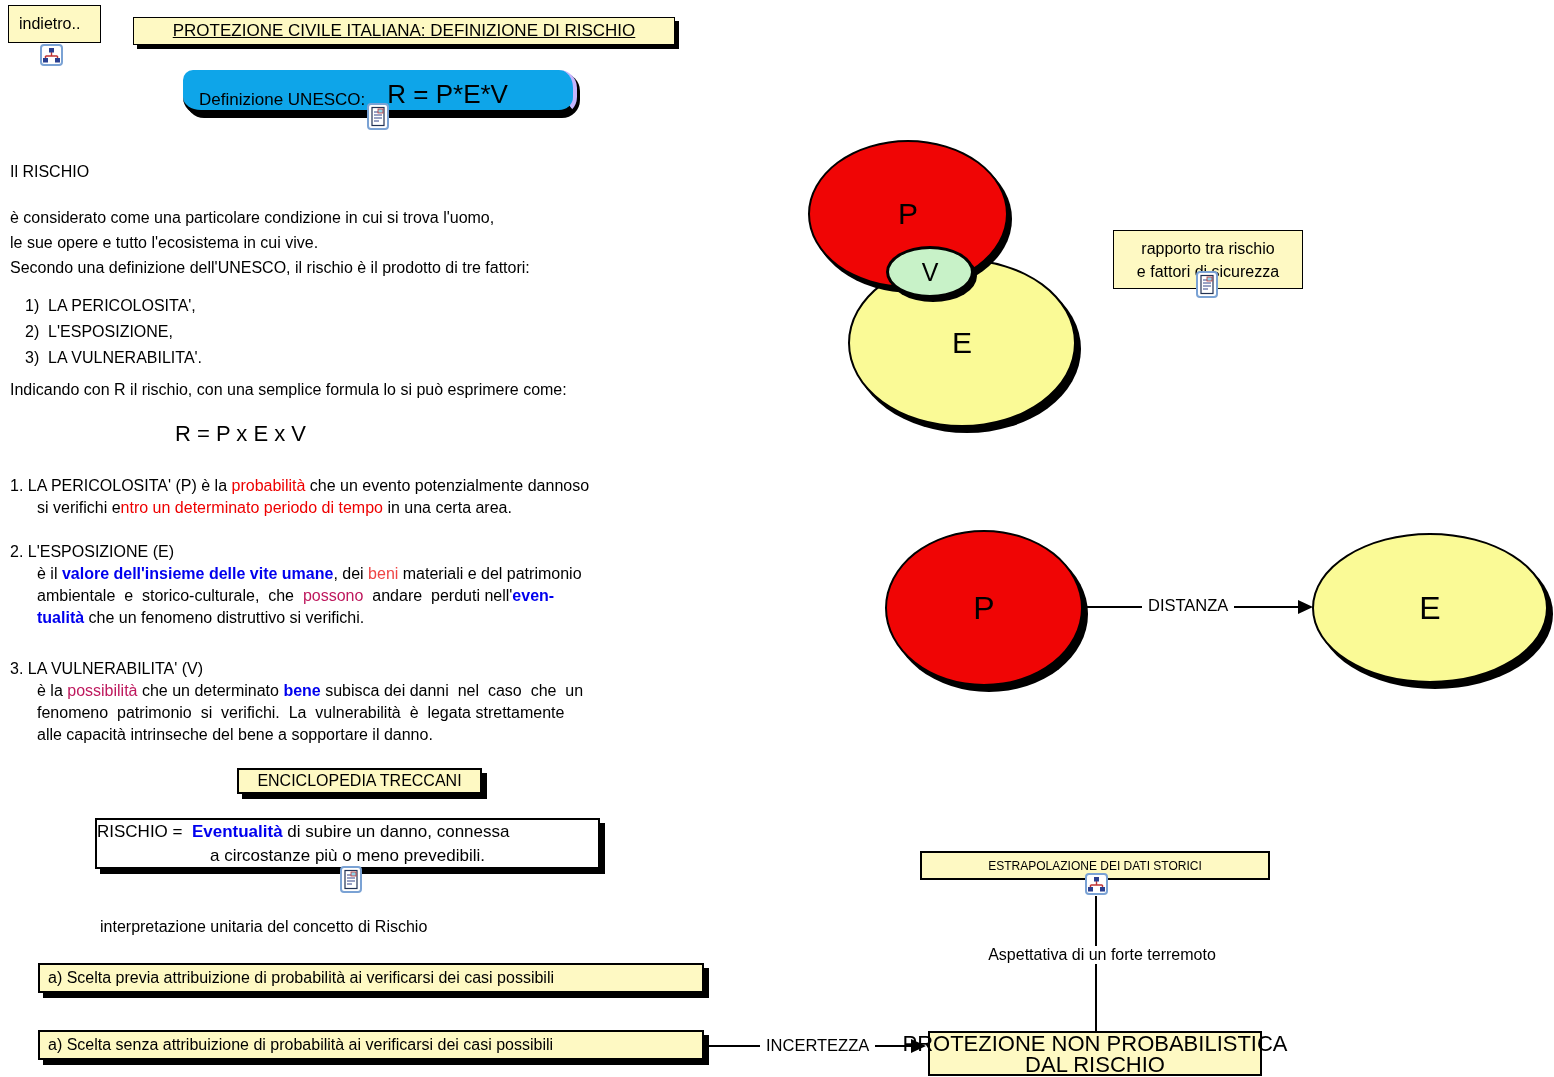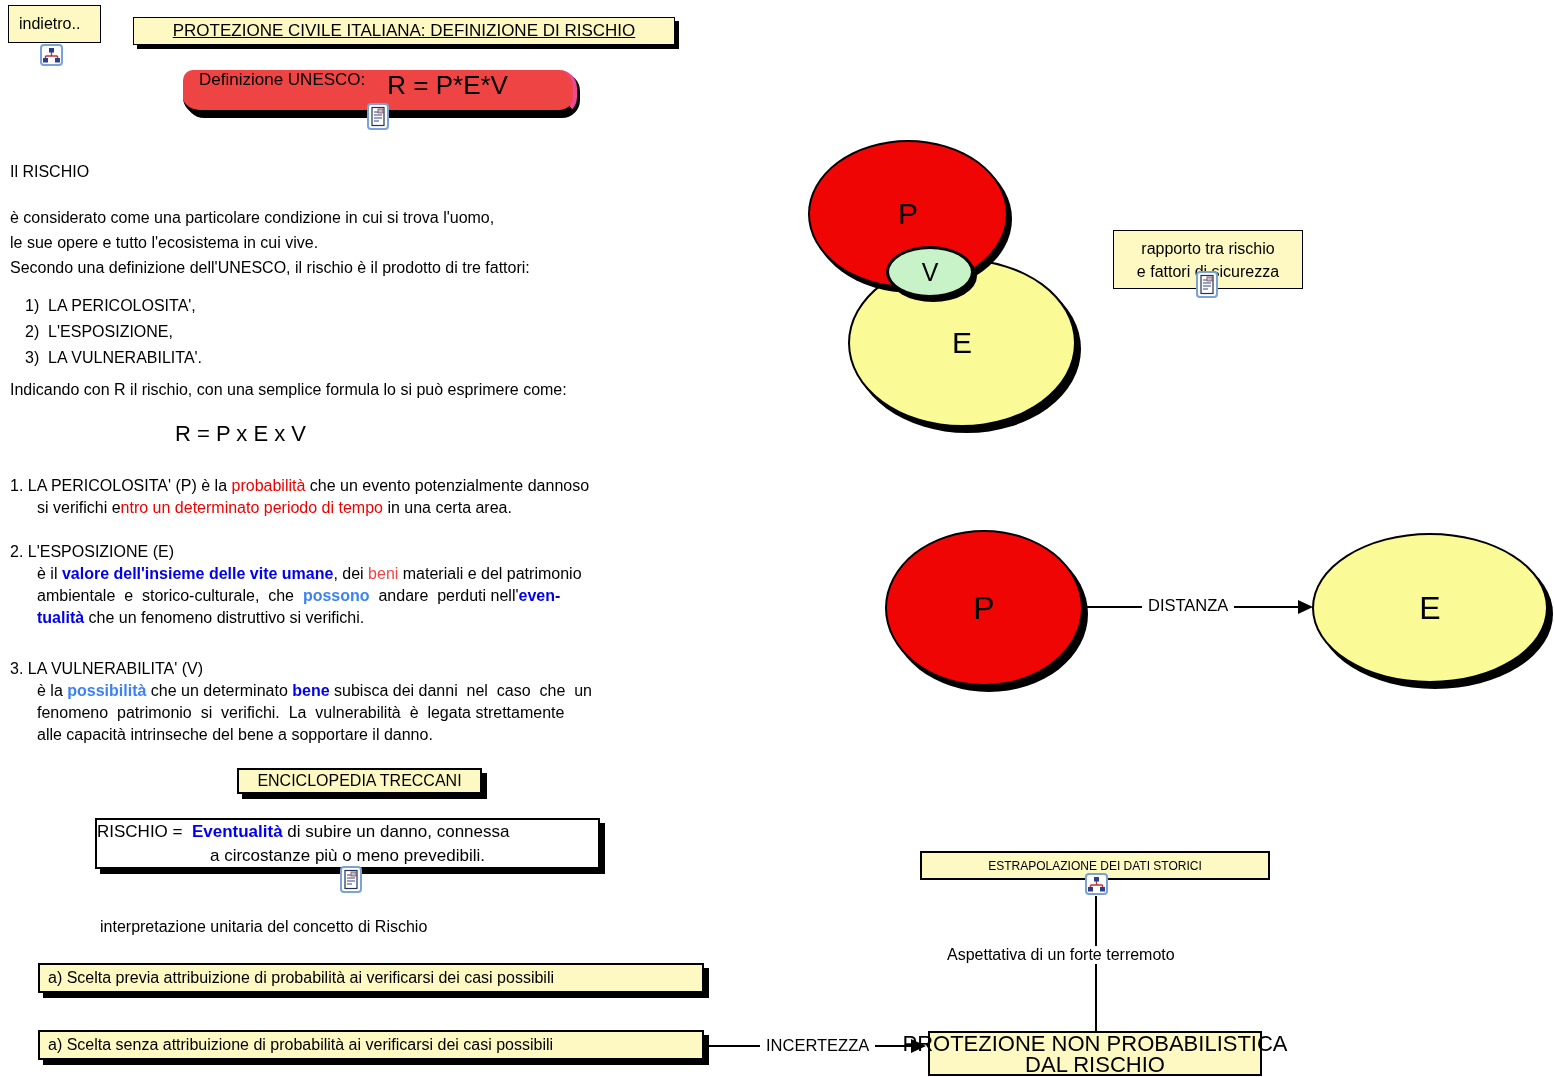--- a/index.html
+++ b/index.html
@@ -16,40 +16,40 @@
     box-sizing:border-box; white-space:nowrap; z-index:2;
   }
   .shadow   { box-shadow:5px 5px 0 #000; }
   .shadow-s { box-shadow:4px 4px 0 #000;text-decoration:underline; }
 
   .txt { position:absolute; white-space:nowrap; z-index:2; }
   .line { white-space:pre; }
   .ind { padding-left:27px; }
 
   .red   { color:#ee0000; }
-  .redb  { color:#3b82f6; font-weight:bold; }
+  .redb  { color:#be185d; font-weight:normal; }
   .blue  { color:#ef4444; }
   .blueb { color:#0000ee; font-weight:bold; }
 
   
   .ellipse {
     position:absolute; border:2px solid #000; border-radius:50%;
     display:flex; align-items:center; justify-content:center; box-sizing:border-box;
   }
   .ell-red    { background:#f00505; }
   .ell-yellow { background:#fafa96; }
   .ell-green  { background:#c8f2c8; border-width:3px; }
 
   
   .unesco {
-    position:absolute; background:#ef4444;
-    border-right:4px solid #ec4899; border-bottom:5px solid #000;
+    position:absolute; background:#0ea5e9;
+    border-right:4px solid #c4b5fd; border-bottom:5px solid #000;
     border-radius:10px 18px 18px 18px;
     box-shadow:3px 3px 0 #000;
-    display:flex; align-items:flex-start; box-sizing:border-box; z-index:2;
+    display:flex; align-items:flex-end; box-sizing:border-box; z-index:2;
   }
 
   .icon { position:absolute; z-index:4; line-height:0; }
   .onlinelabel { position:absolute; background:#fff; z-index:3; padding:0 6px; white-space:nowrap; }
 </style>
 </head>
 <body>
 
 <div class="canvas">
 
@@ -175,21 +175,21 @@
   <span class="icon" style="left:1085px; top:873px;">
     <svg width="23" height="22" viewBox="0 0 23 22">
       <rect x="1" y="1" width="21" height="20" rx="3" fill="#fff" stroke="#7aa2d4" stroke-width="2"></rect>
       <path d="M11.5 8 v4 M5.5 12 h12 M5.5 12 v3 M17.5 12 v3" stroke="#c03333" stroke-width="1.4" fill="none"></path>
       <rect x="9" y="4" width="5" height="4.5" fill="#2a3f8f"></rect>
       <rect x="3" y="14" width="5" height="4.5" fill="#2a3f8f"></rect>
       <rect x="15" y="14" width="5" height="4.5" fill="#2a3f8f"></rect>
     </svg>
   </span>
 
-  <div class="onlinelabel" style="left:941px; top:946px; width:310px; font-size:16px;">Aspettativa di un forte terremoto</div>
+  <div class="onlinelabel" style="left:941px; top:946px; width:310px; text-align:center; font-size:16px;">Aspettativa di un forte terremoto</div>
 
   <div class="ellipse ell-yellow" style="left:848px; top:259px; width:228px; height:168px; z-index:1; box-shadow:5px 6px 0 #000; font-size:30px;">
     <span>E</span>
   </div>
   <div class="ellipse ell-red" style="left:808px; top:140px; width:200px; height:148px; z-index:2; box-shadow:4px 5px 0 #000; font-size:30px;">
     <span>P</span>
   </div>
   <div class="ellipse ell-green" style="left:886px; top:246px; width:88px; height:52px; z-index:3; box-shadow:3px 4px 0 #000; font-size:25px;">
     <span>V</span>
   </div>

